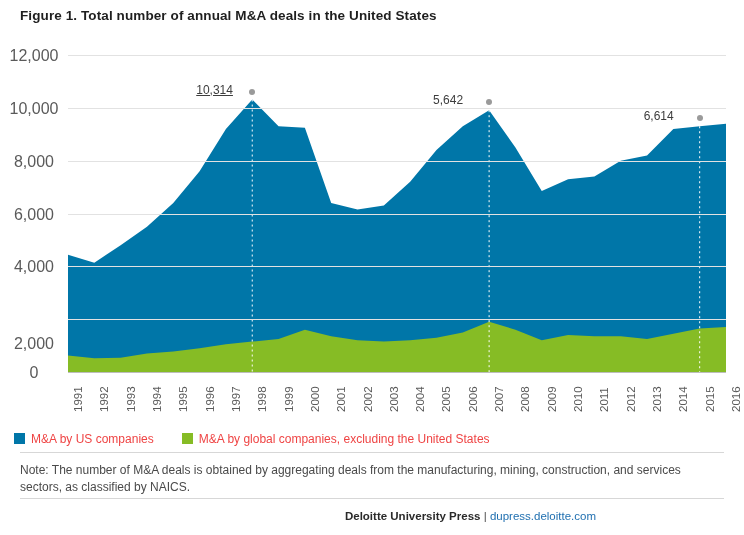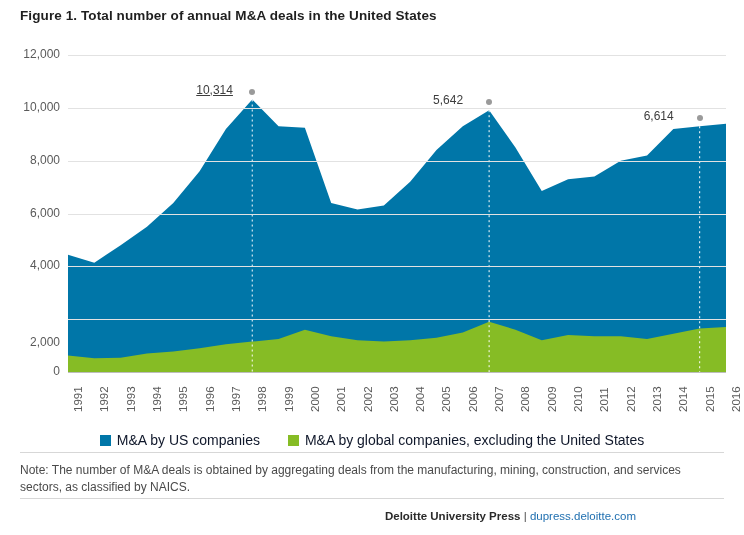--- a/index.html
+++ b/index.html
@@ -14,21 +14,20 @@
     color: #3d3d3d;
     position: relative;
     overflow: hidden;
   }
   #page {
     position: absolute;
     left: 0; top: 0;
     width: 616px;
     height: 535px;
     background: #fff;
-    padding-left: 40px;
   }
   .title {
     position: absolute;
     left: 20px;
     top: 8px;
     font-size: 13.5px;
     font-weight: bold;
     color: #1f1f1f;
     letter-spacing: 0.1px;
   }
@@ -38,23 +37,23 @@
     left: 68px;
     top: 55px;
     width: 658px;
     height: 317px;
   }
   #plot svg {
     display: block;
   }
   .ytick {
     position: absolute;
-    font-size: 12px;
+    font-size: 16px;
     color: #5a5a5a;
-    text-align: right;
+    text-align: center;
     width: 52px;
     left: 8px;
   }
   .gridline {
     position: absolute;
     left: 68px;
     width: 658px;
     height: 1px;
     background: #e2e2e2;
   }
@@ -84,23 +83,22 @@
     width: 6px;
     height: 6px;
     border-radius: 50%;
     background: #9a9a9a;
   }
   .legend {
     position: absolute;
     left: 0;
     top: 432px;
     width: 744px;
-    text-align: center;
-    font-size: 14px;
-    color: #0f172a;
+    font-size: 12px;
+    color: #ef4444;
   }
   .legend-item {
     display: inline-block;
     margin: 0 14px;
     white-space: nowrap;
   }
   .legend-swatch {
     display: inline-block;
     width: 11px;
     height: 11px;

